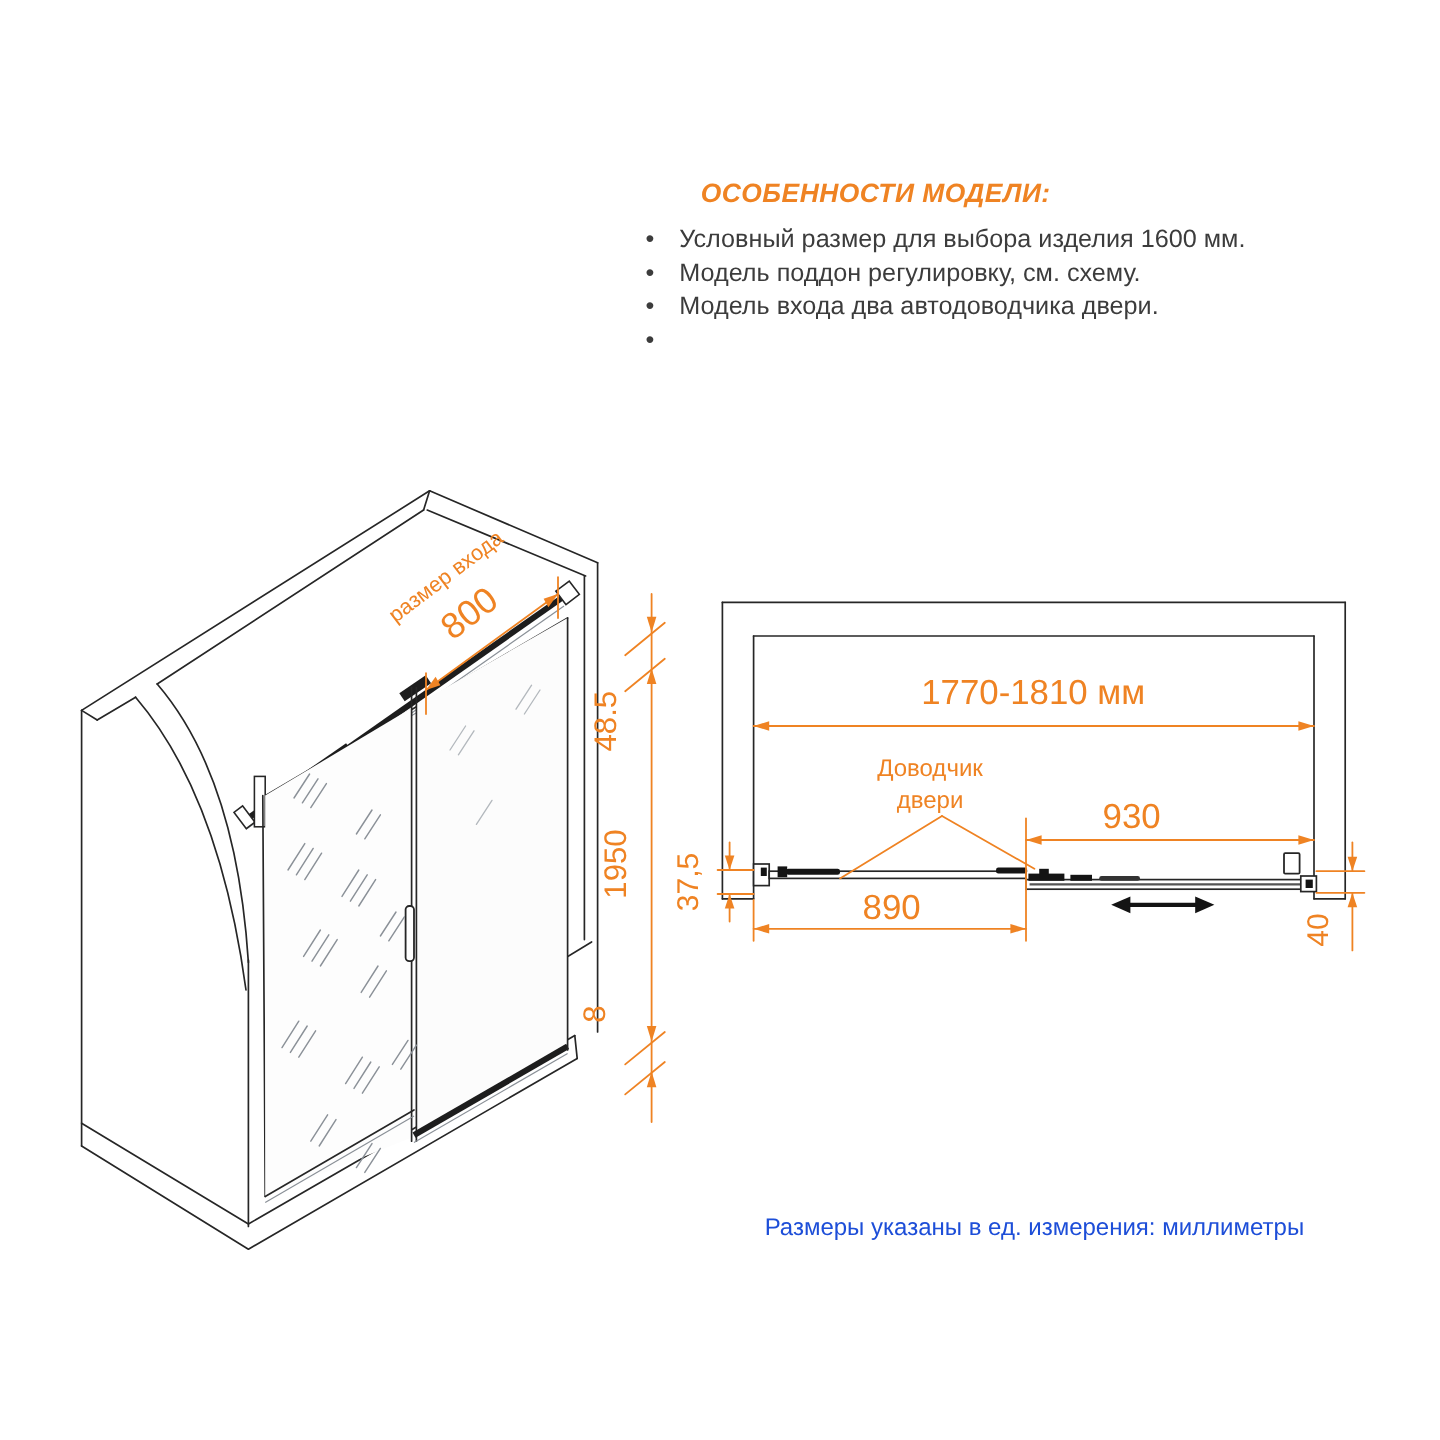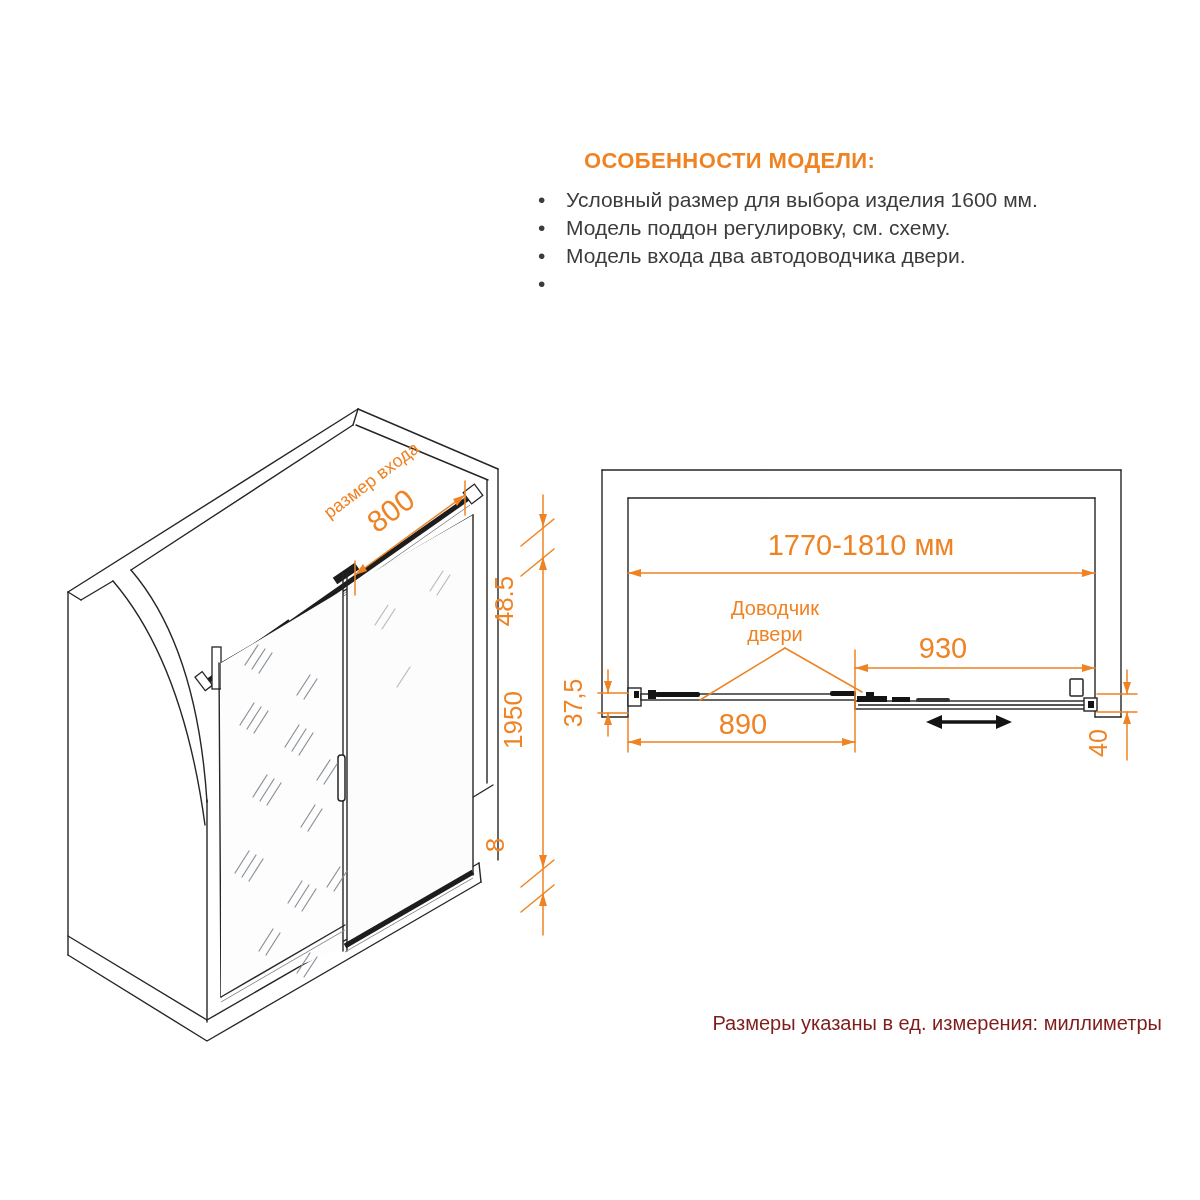--- a/index.html
+++ b/index.html
@@ -1,29 +1,29 @@
 <!DOCTYPE html>
 <html><head>
 <meta charset="utf-8">
 <style>
   html,body{margin:0;padding:0;background:#ffffff;}
   #page{position:relative;width:1200px;height:1200px;background:#ffffff;overflow:hidden;
         font-family:"Liberation Sans",sans-serif;color:#3c3c3c;}
   
   #features{position:absolute;left:528px;top:148px;width:600px;}
-  #features h1{margin:0 0 12px 56px;font-size:22px;font-weight:bold;letter-spacing:.4px;color:#EF8323;}
+  #features h1{margin:0 0 12px 56px;font-size:22px;font-weight:bold;letter-spacing:.4px;color:#EF8323;font-style:italic;}
   #features ul{list-style:none;margin:0;padding:0;}
   #features li{position:relative;padding-left:38px;font-size:21px;line-height:28px;color:#3c3c3c;}
   #features li .dot{position:absolute;left:10px;top:0;font-size:21px;color:#3c3c3c;}
   
   #iso-wrap{position:absolute;left:45px;top:395px;width:525px;height:700px;}
-  #plan-wrap{position:absolute;left:560px;top:460px;width:585px;height:345px;}
+  #plan-wrap{position:absolute;left:560px;top:492px;width:585px;height:345px;}
   
-  #footer-note{position:absolute;left:562px;top:1012px;width:600px;text-align:right;
-               font-size:20px;color:#7f1d1d;}
+  #footer-note{position:absolute;left:562px;top:1012px;width:600px;text-align:center;
+               font-size:20px;color:#1d4ed8;}
   svg{display:block;}
   svg text{font-family:"Liberation Sans",sans-serif;}
   .ln{stroke:#262626;stroke-width:1.4;fill:none;stroke-linecap:round;stroke-linejoin:round;}
   .thin{stroke:#8a9097;stroke-width:1;fill:none;}
   .hatch{stroke:#8b9198;stroke-width:1.2;fill:none;stroke-linecap:round;}
   .hatch2{stroke:#b3b8bd;stroke-width:1.1;fill:none;stroke-linecap:round;}
   .dim{stroke:#EF8323;stroke-width:1.5;fill:none;stroke-linecap:round;}
   .dimfill{fill:#EF8323;stroke:none;}
   .dimtxt{fill:#EF8323;}
   .blk{fill:#141414;stroke:none;}

